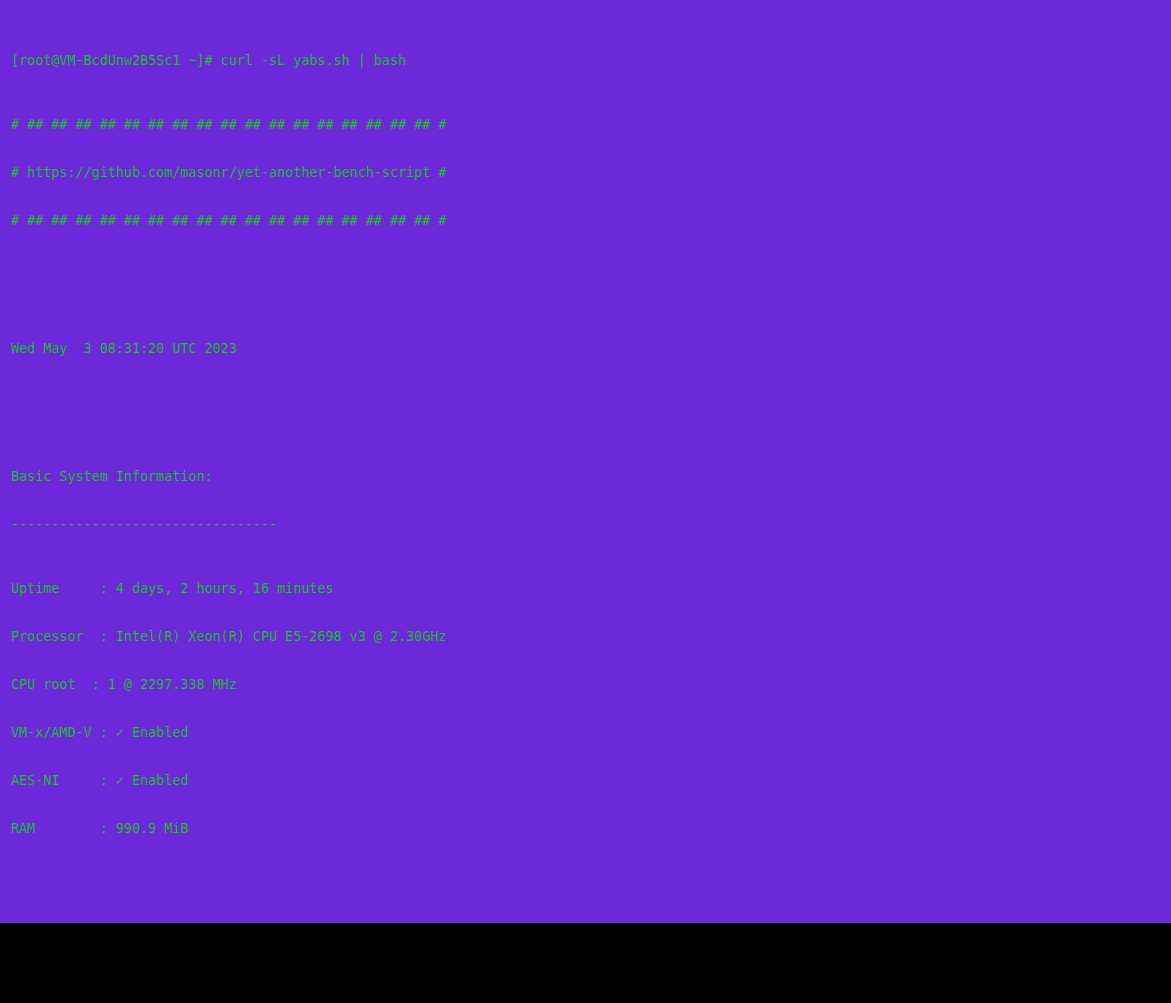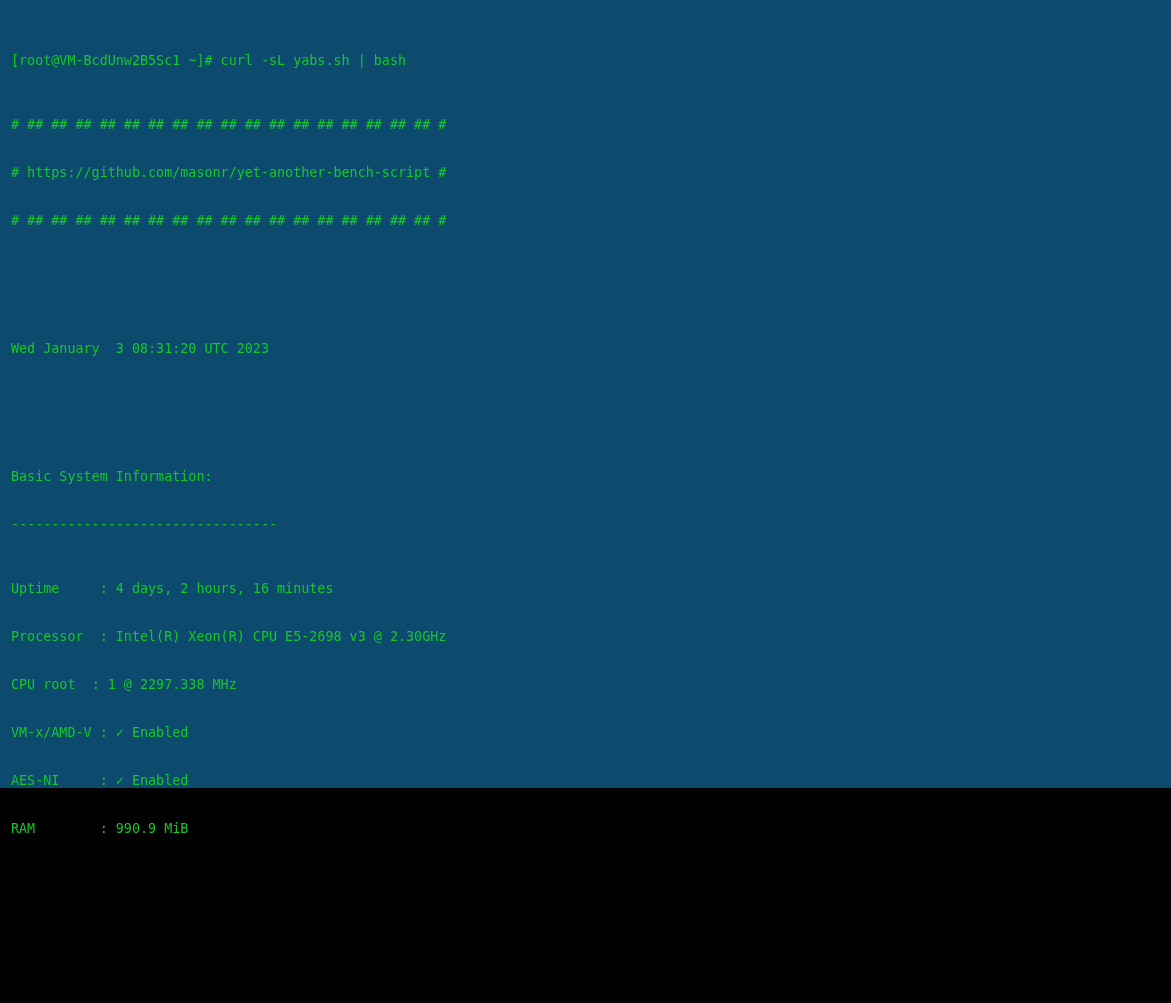--- a/index.html
+++ b/index.html
@@ -9,22 +9,22 @@
   }
   body {
     width: 1171px;
     height: 1003px;
     overflow: hidden;
     font-family: "DejaVu Sans Mono", "Liberation Mono", monospace;
   }
   #terminal {
     position: relative;
     width: 1171px;
-    height: 788px;
-    background: #0c4a6e;
+    height: 923px;
+    background: #6d28d9;
     padding: 5px 11px 0 11px;
     box-sizing: border-box;
     font-family: "DejaVu Sans Mono", "Liberation Mono", monospace;
     font-size: 13.4px;
     line-height: 16px;
     letter-spacing: 0px;
     color: #17c728;
     white-space: pre;
     -webkit-font-smoothing: none;
   }
@@ -43,21 +43,21 @@
 <div id="terminal">
 
   <div class="line">[root@VM-BcdUnw2B5Sc1 ~]# curl -sL yabs.sh | bash</div>
 
   <div class="line"># ## ## ## ## ## ## ## ## ## ## ## ## ## ## ## ## ## #</div>
   <div class="line"># https://github.com/masonr/yet-another-bench-script #</div>
   <div class="line"># ## ## ## ## ## ## ## ## ## ## ## ## ## ## ## ## ## #</div>
 
   <div class="blank"></div>
 
-  <div class="line">Wed January  3 08:31:20 UTC 2023</div>
+  <div class="line">Wed May  3 08:31:20 UTC 2023</div>
 
   <div class="blank"></div>
 
   <div class="line">Basic System Information:</div>
   <div class="line">---------------------------------</div>
 
   <div class="line"><span>Uptime     </span>: <span>4 days, 2 hours, 16 minutes</span></div>
   <div class="line"><span>Processor  </span>: <span>Intel(R) Xeon(R) CPU E5-2698 v3 @ 2.30GHz</span></div>
   <div class="line"><span>CPU root  </span>: <span>1 @ 2297.338 MHz</span></div>
   <div class="line"><span>VM-x/AMD-V </span>: <span class="ok-mark">✓</span> <span>Enabled</span></div>

